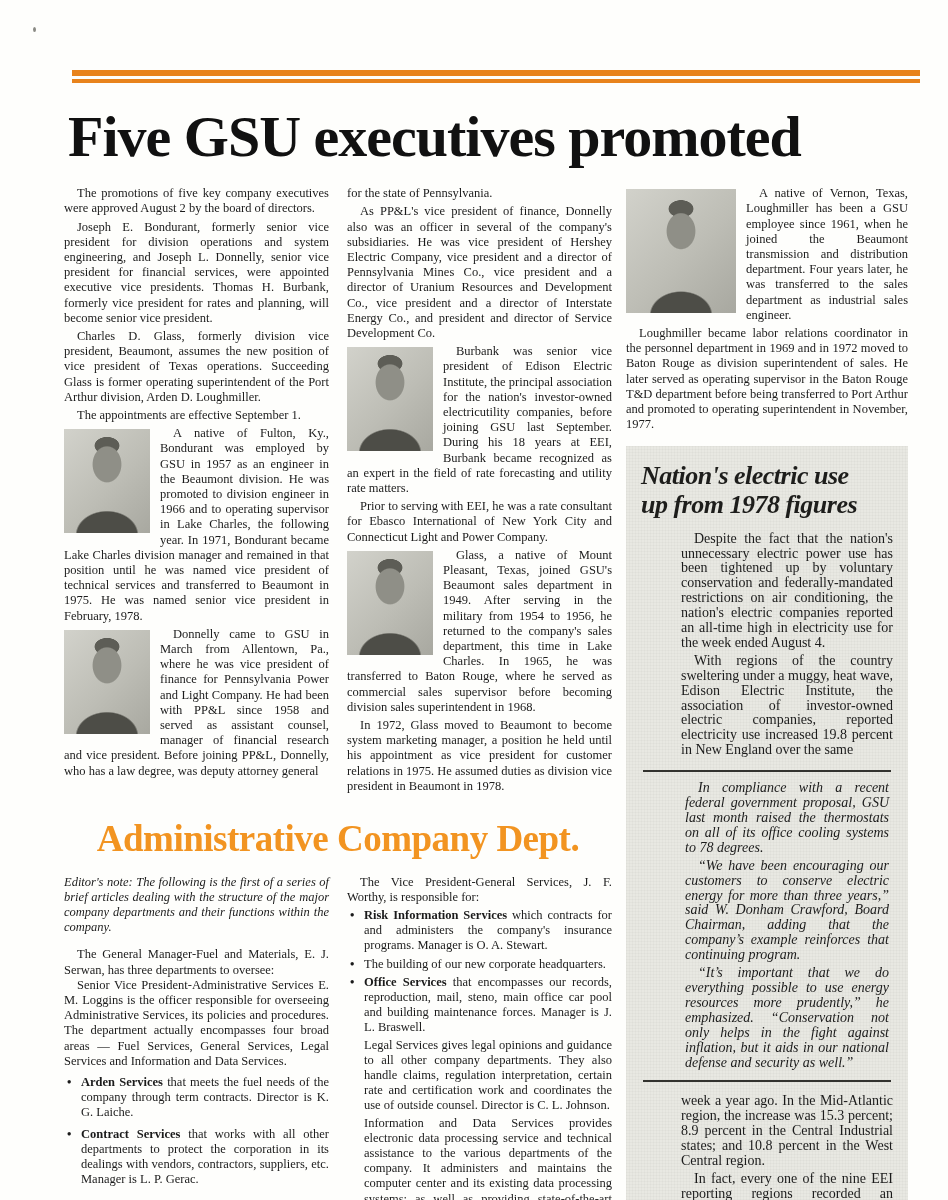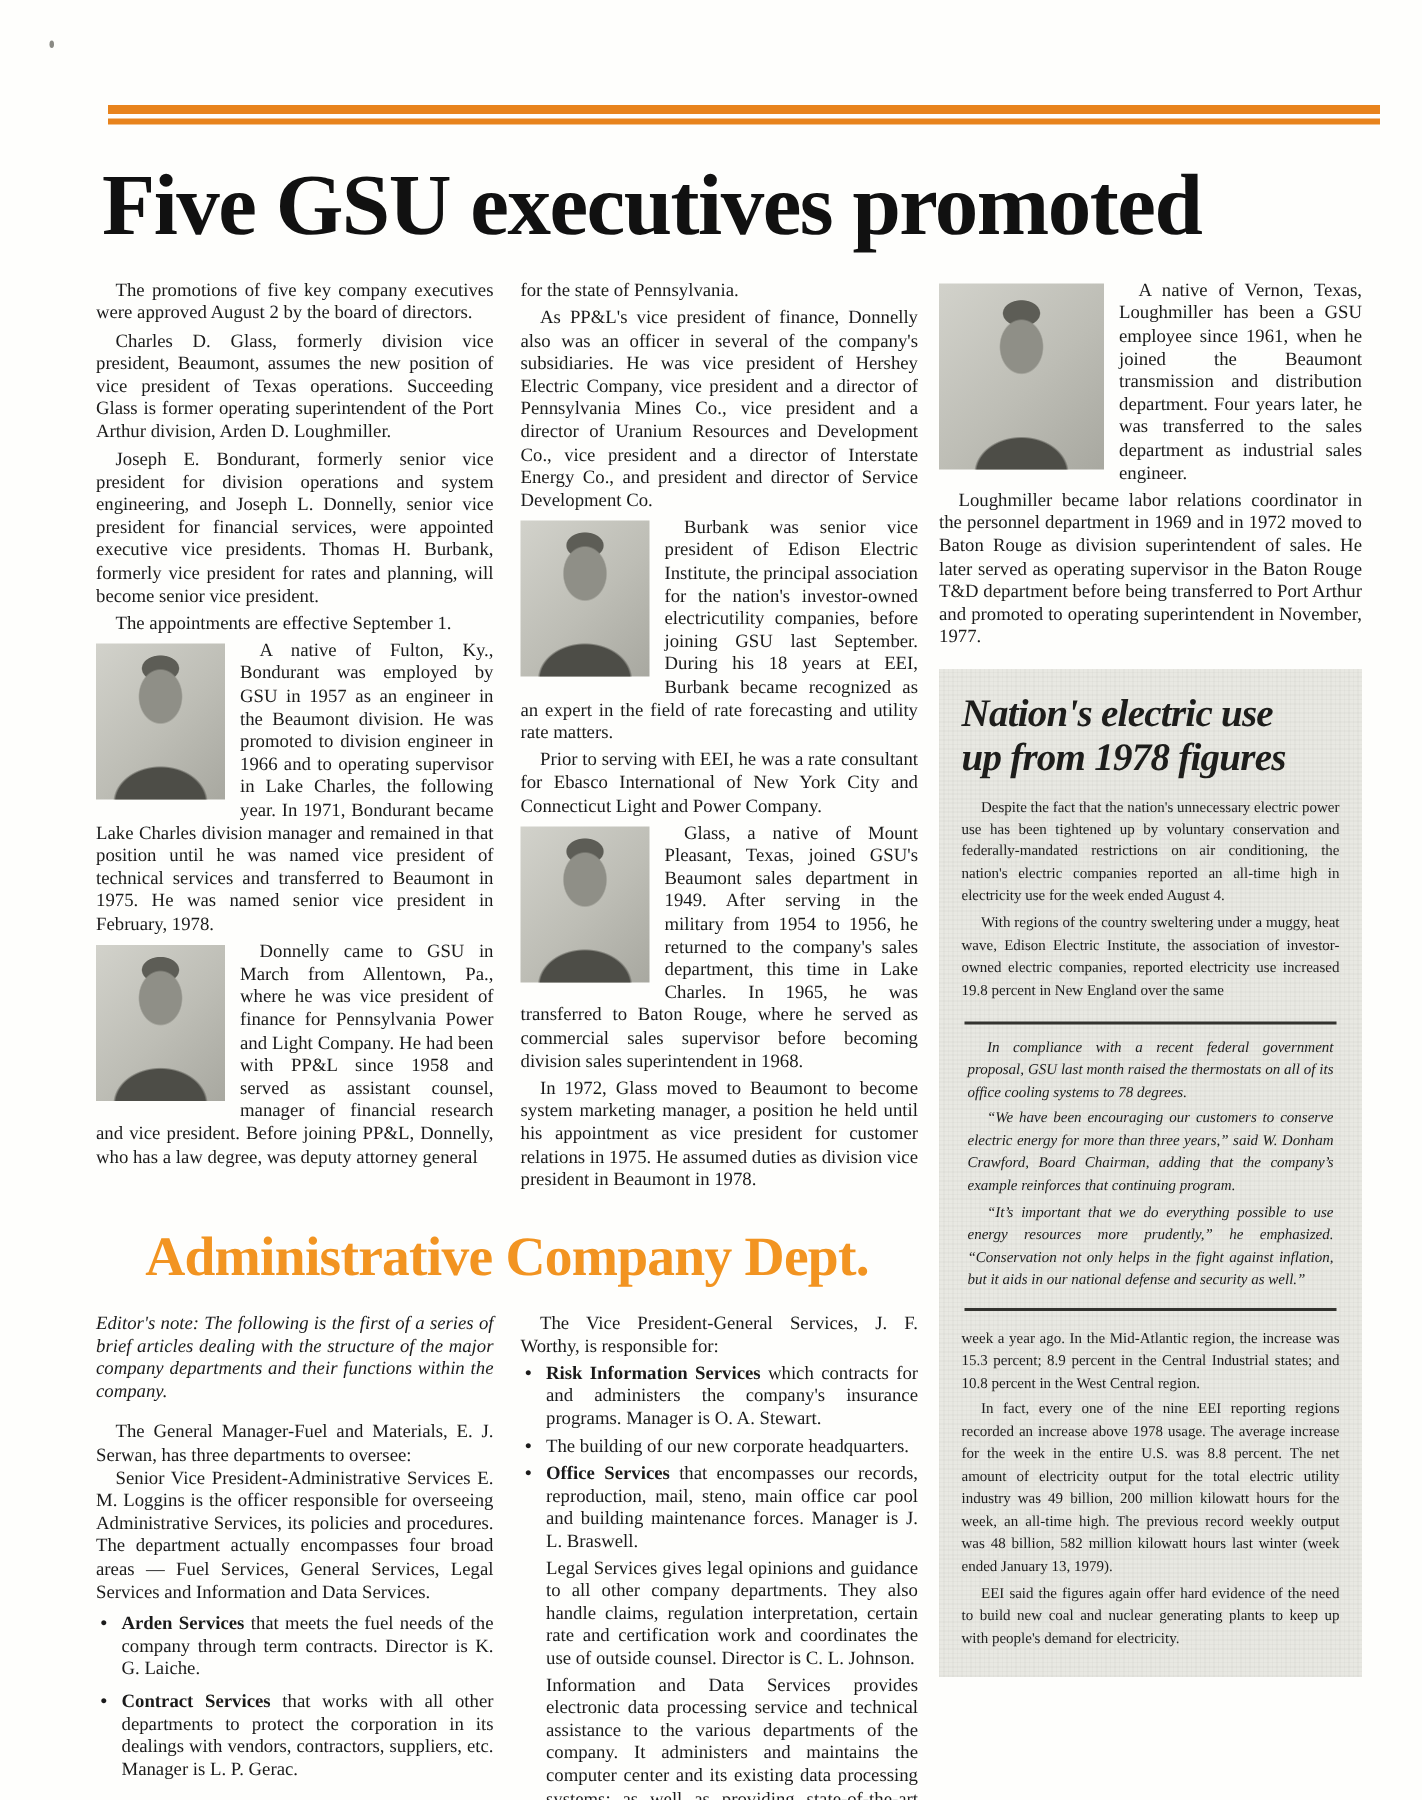--- a/index.html
+++ b/index.html
@@ -54,21 +54,21 @@
     background-color:#e8e8e2;
     background-image:
       repeating-linear-gradient(0deg, rgba(0,0,0,0.025) 0 1px, rgba(0,0,0,0) 1px 3px),
       repeating-linear-gradient(90deg, rgba(0,0,0,0.025) 0 1px, rgba(0,0,0,0) 1px 3px);
     padding:16px 15px 18px 15px;
   }
   .sidebar h3{
     margin:0 0 12px 0;font-size:26px;line-height:1.1;font-weight:bold;font-style:italic;
     letter-spacing:-0.5px;color:#1d1d1b;
   }
-  .sidebar p{font-size:10px;line-height:14.9px;}
+  .sidebar p{font-size:14px;line-height:14.9px;margin-left:40px;}
   .inset{border-top:2px solid #33332f;border-bottom:2px solid #33332f;margin:12px 2px;padding:9px 2px 10px 2px;}
   .inset p{font-style:italic;}
   b.lead{font-weight:bold;}
 </style>
 </head>
 <body>
 
 <div class="page">
 
   <div class="corner-mark"></div>
@@ -81,22 +81,22 @@
   <h1 class="headline">Five GSU executives promoted</h1>
 
   <div class="body-wrap">
 
     <div class="left-region">
 
       <div class="cols">
 
         <div class="col">
           <p class="indent">The promotions of five key company executives were approved August 2 by the board of directors.</p>
+          <p class="indent sp">Joseph E. Bondurant, formerly senior vice president for division operations and system engineering, and Joseph L. Donnelly, senior vice president for financial services, were appointed executive vice presidents. Thomas H. Burbank, formerly vice president for rates and planning, will become senior vice president.</p>
           <p class="indent sp">Charles D. Glass, formerly division vice president, Beaumont, assumes the new position of vice president of Texas operations. Succeeding Glass is former operating superintendent of the Port Arthur division, Arden D. Loughmiller.</p>
-          <p class="indent sp">Joseph E. Bondurant, formerly senior vice president for division operations and system engineering, and Joseph L. Donnelly, senior vice president for financial services, were appointed executive vice presidents. Thomas H. Burbank, formerly vice president for rates and planning, will become senior vice president.</p>
           <p class="indent sp">The appointments are effective September 1.</p>
           <p class="indent sp"><span class="photo"></span><span>A native of Fulton, Ky., Bondurant was employed by GSU in 1957 as an engineer in the Beaumont division. He was promoted to division engineer in 1966 and to operating supervisor in Lake Charles, the following year. In 1971, Bondurant became Lake Charles division manager and remained in that position until he was named vice president of technical services and transferred to Beaumont in 1975. He was named senior vice president in February, 1978.</span></p>
           <p class="indent sp"><span class="photo"></span><span>Donnelly came to GSU in March from Allentown, Pa., where he was vice president of finance for Pennsylvania Power and Light Company. He had been with PP&amp;L since 1958 and served as assistant counsel, manager of financial research and vice president. Before joining PP&amp;L, Donnelly, who has a law degree, was deputy attorney general</span></p>
         </div>
 
         <div class="col">
           <p>for the state of Pennsylvania.</p>
           <p class="indent sp">As PP&amp;L's vice president of finance, Donnelly also was an officer in several of the company's subsidiaries. He was vice president of Hershey Electric Company, vice president and a director of Pennsylvania Mines Co., vice president and a director of Uranium Resources and Development Co., vice president and a director of Interstate Energy Co., and president and director of Service Development Co.</p>
           <p class="indent sp"><span class="photo"></span><span>Burbank was senior vice president of Edison Electric Institute, the principal association for the nation's investor-owned electricutility companies, before joining GSU last September. During his 18 years at EEI, Burbank became recognized as an expert in the field of rate forecasting and utility rate matters.</span></p>
           <p class="indent sp">Prior to serving with EEI, he was a rate consultant for Ebasco International of New York City and Connecticut Light and Power Company.</p>

